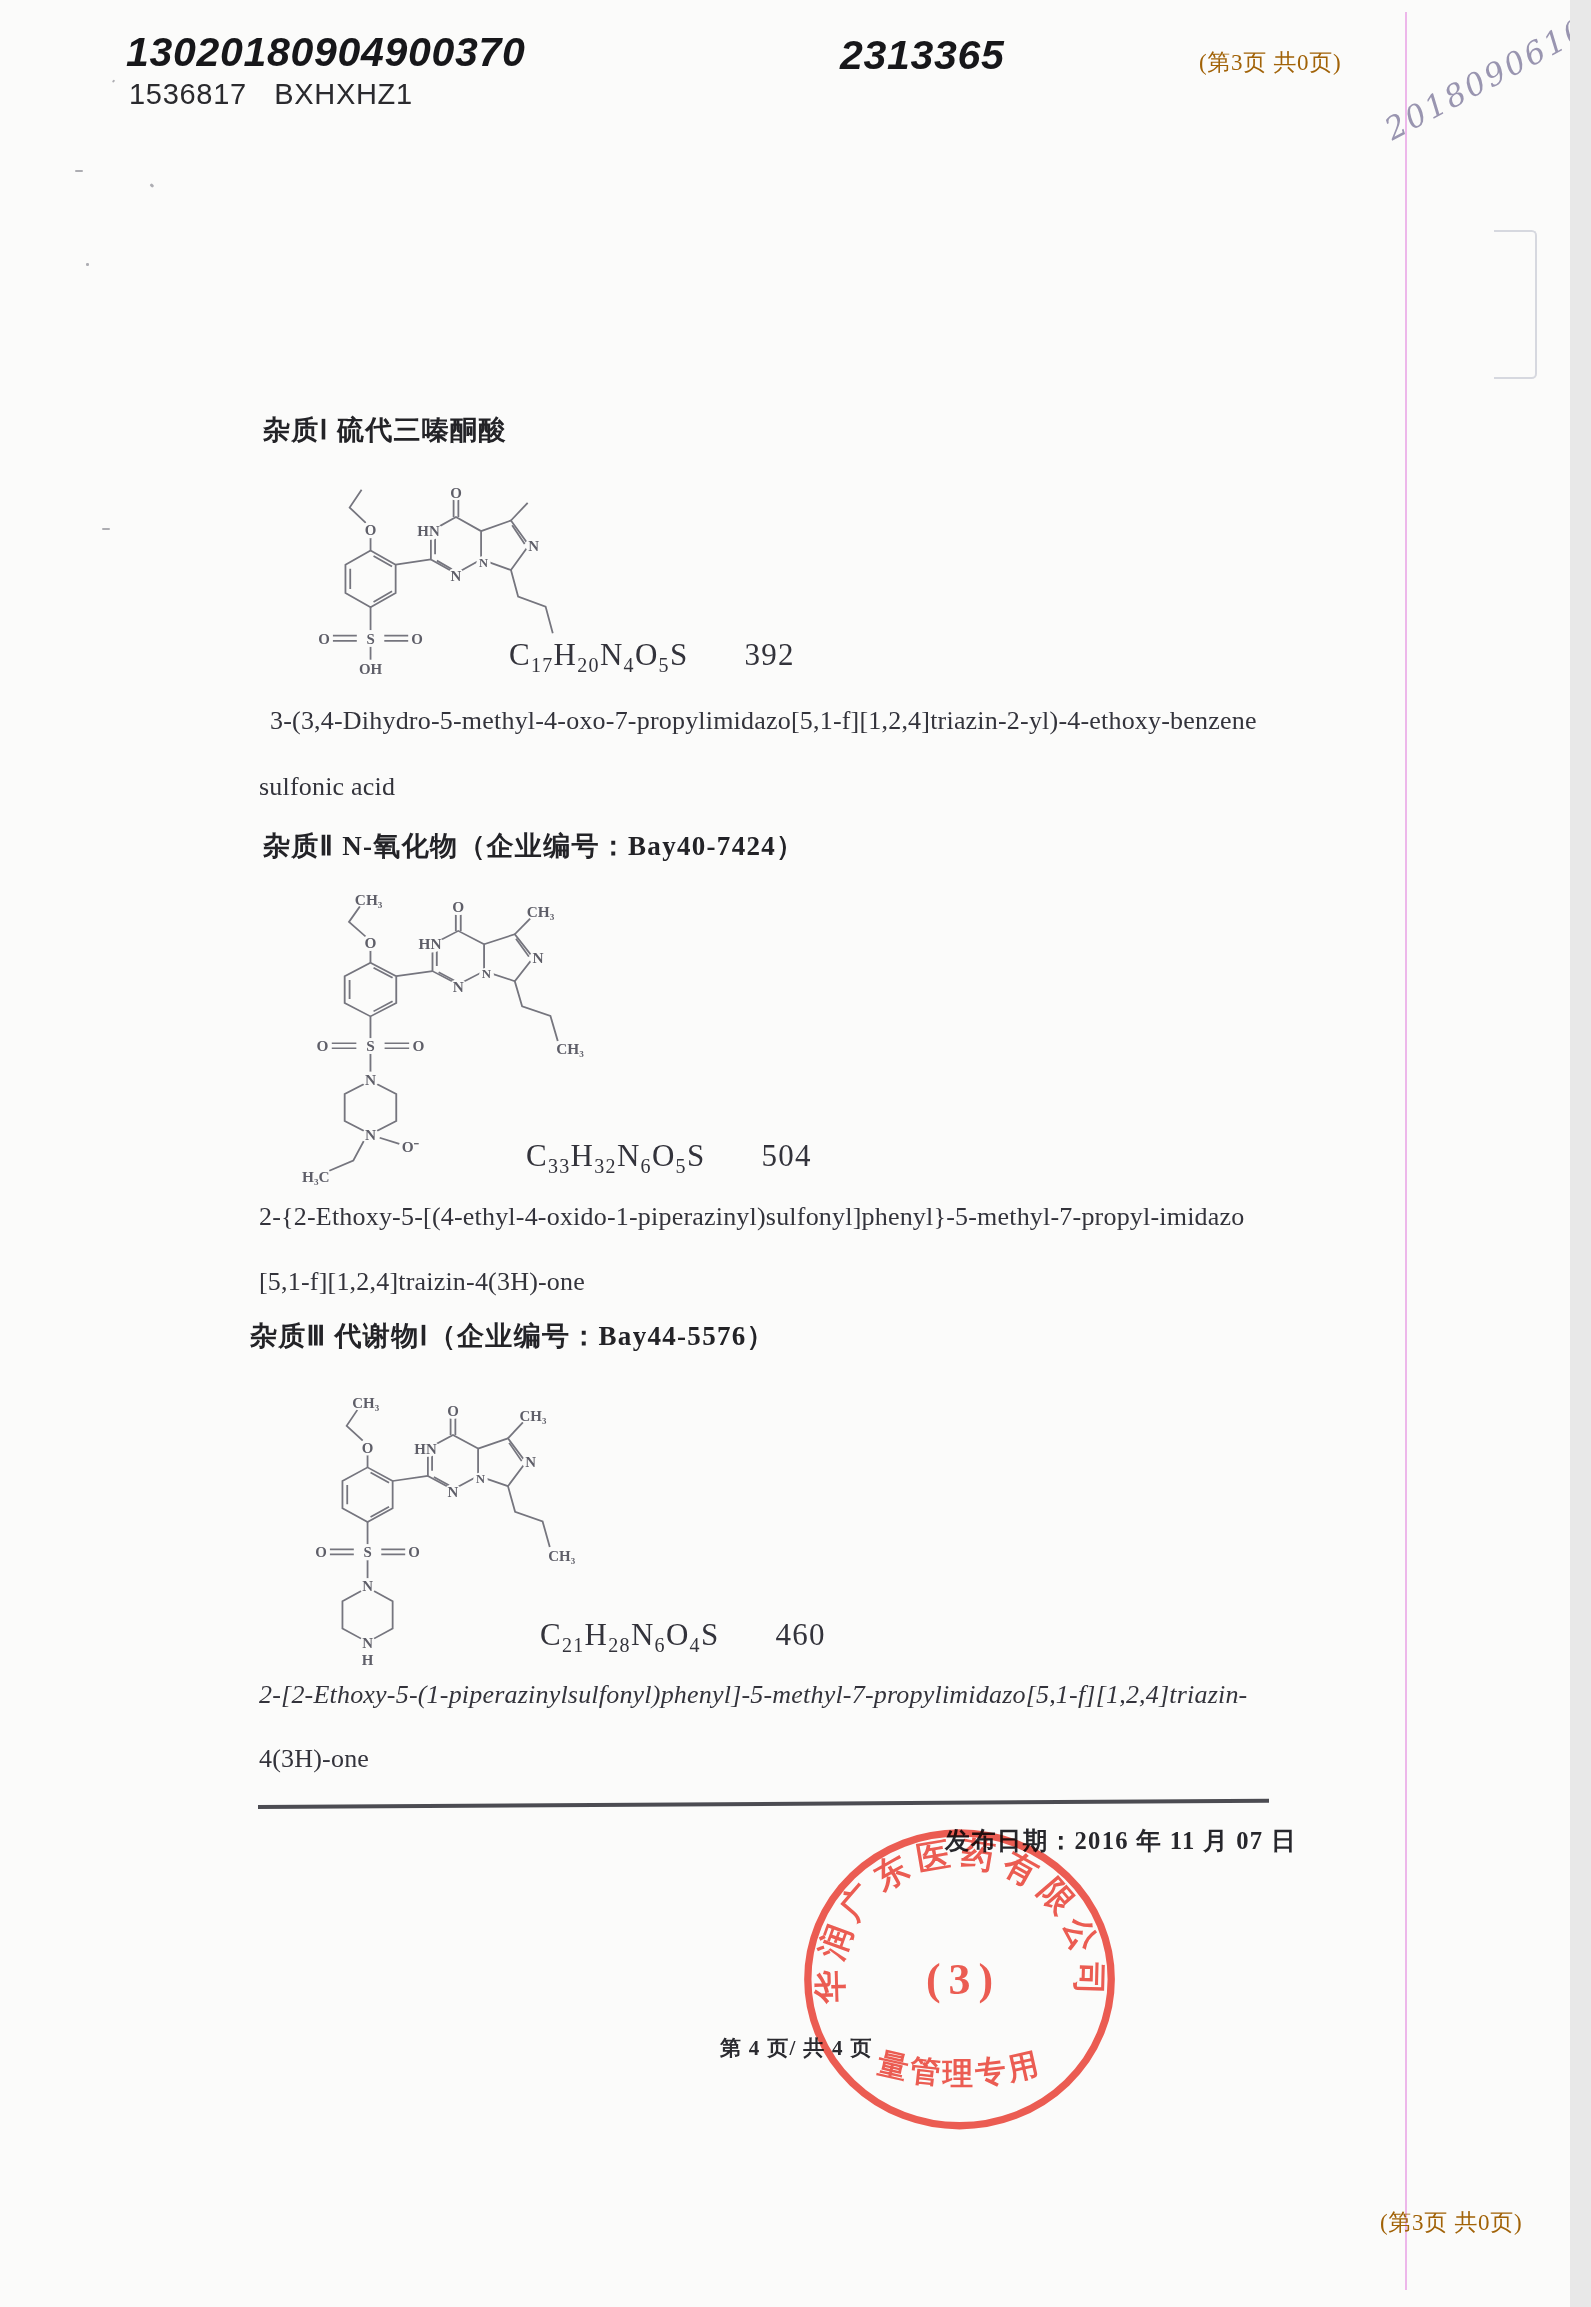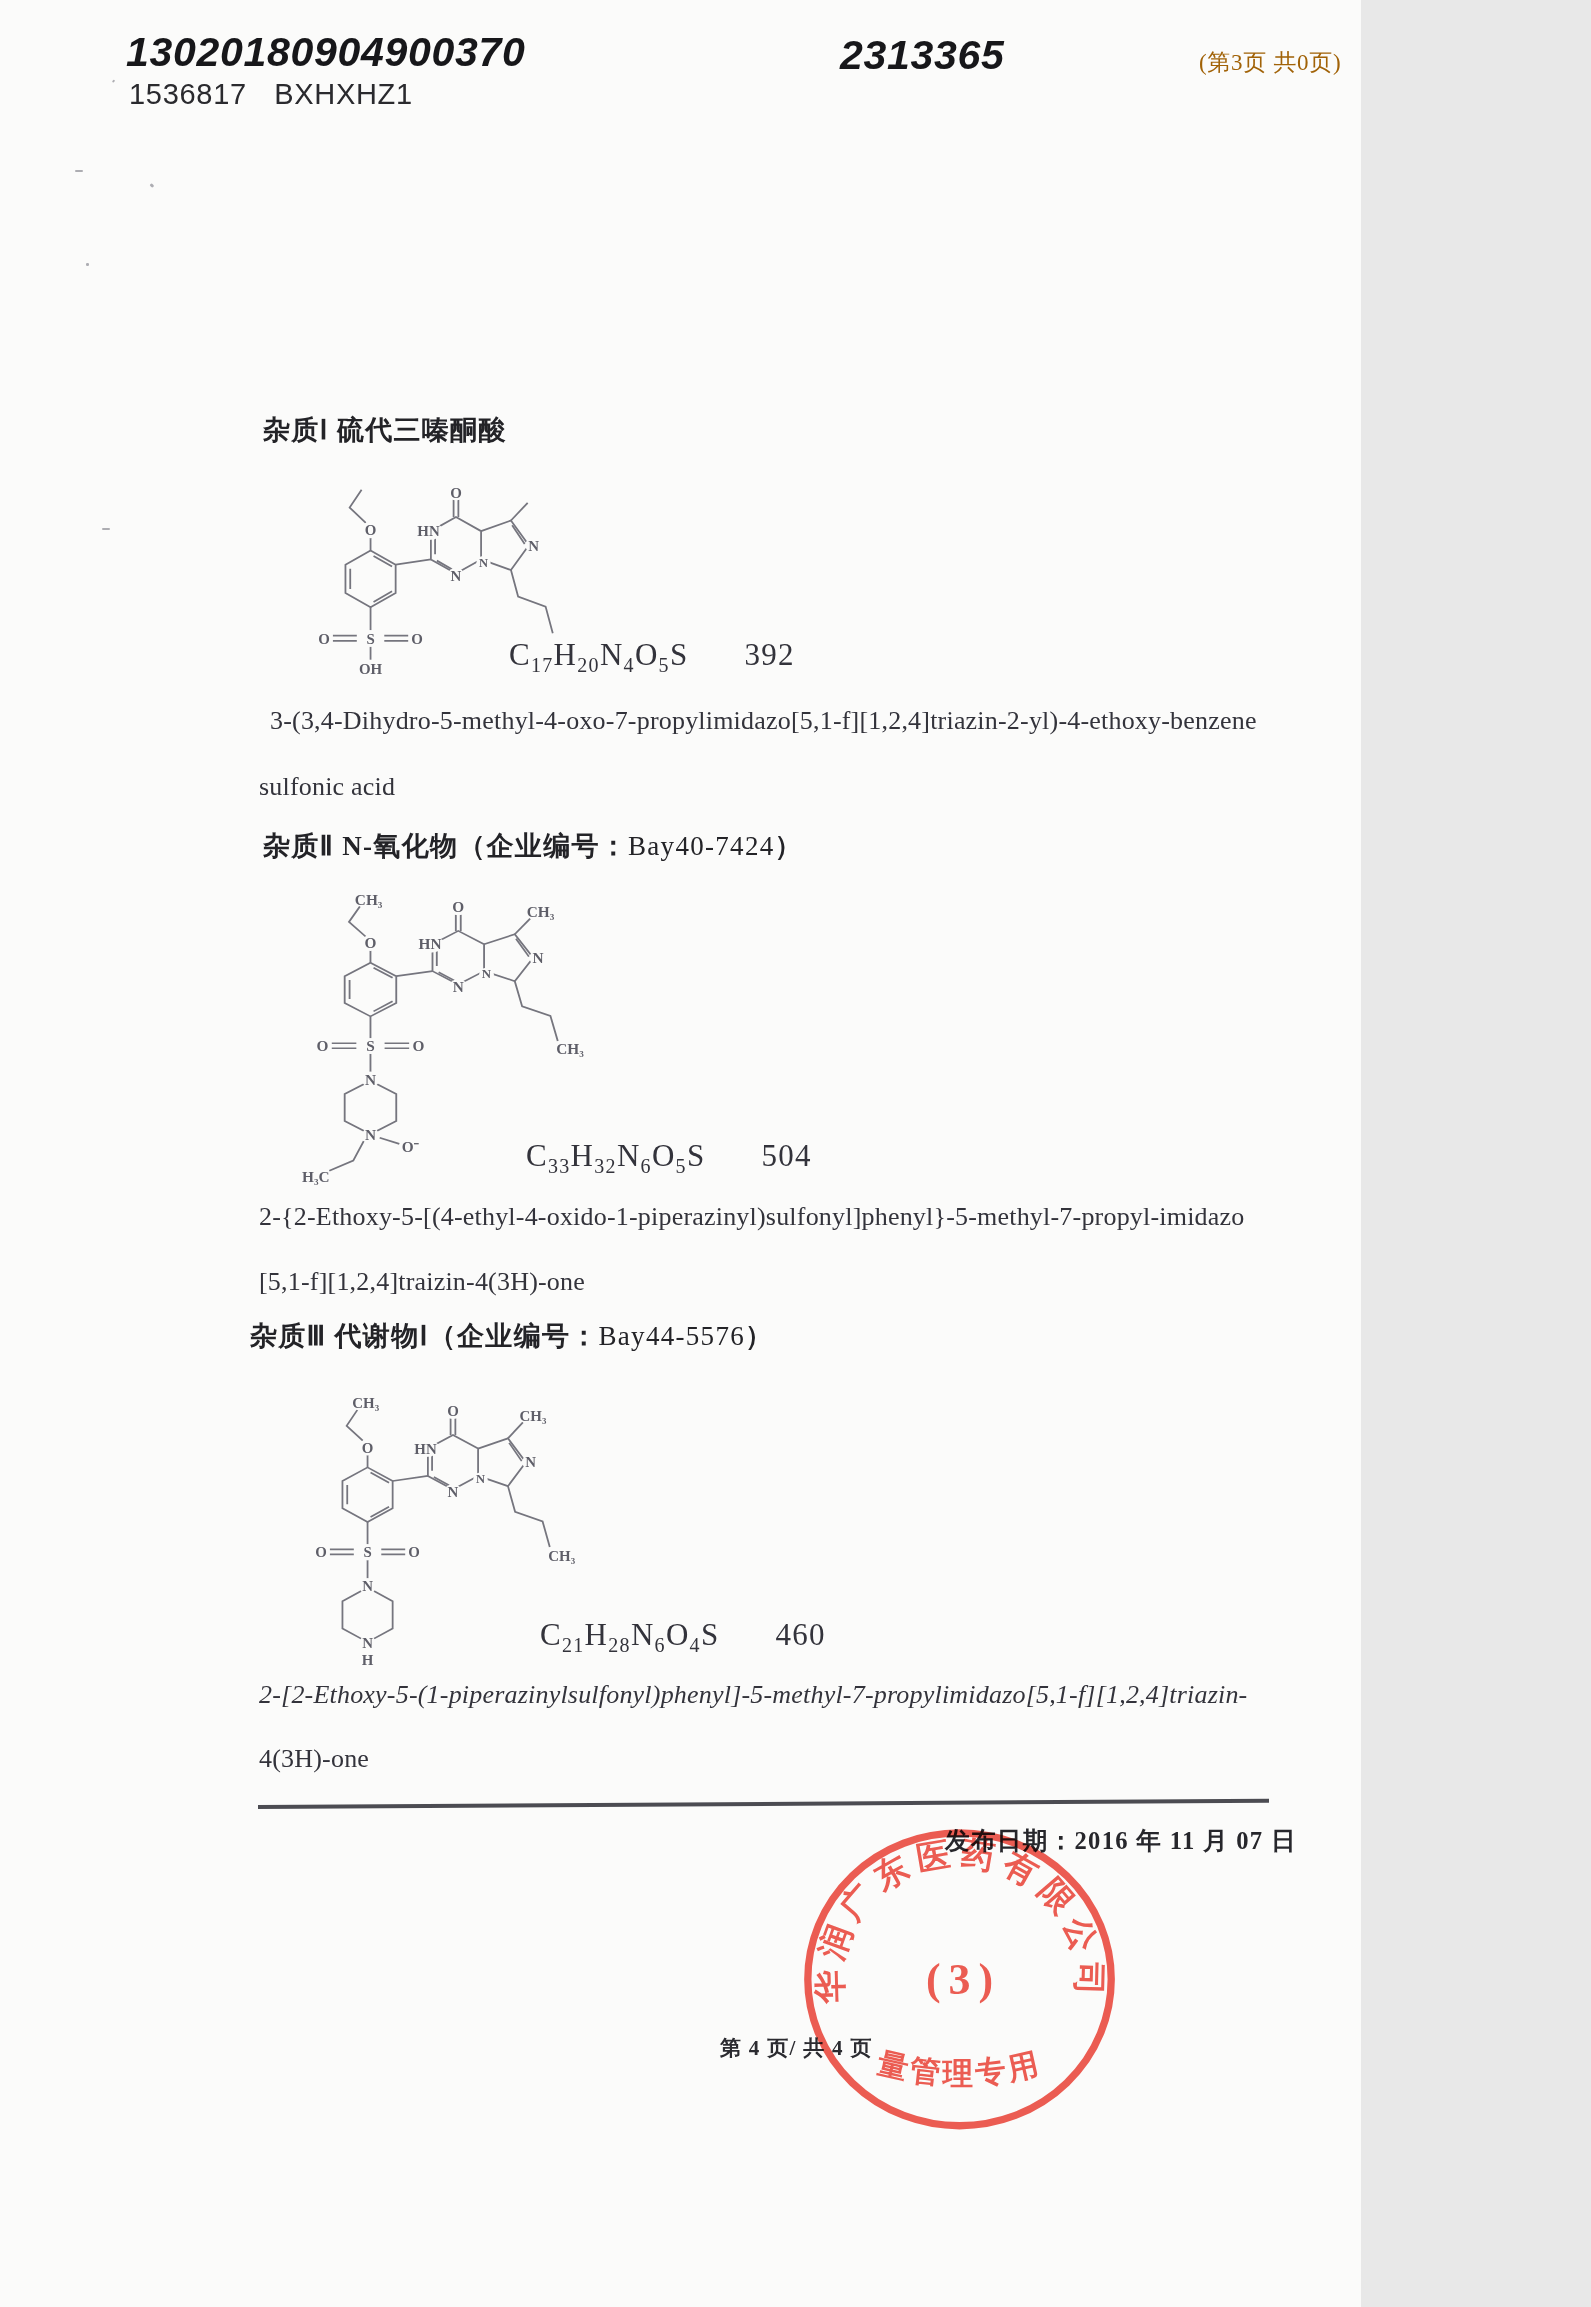--- a/index.html
+++ b/index.html
@@ -1,32 +1,32 @@
 <!DOCTYPE html>
 <html style="font-size:10.6px"><head>
 <meta charset="utf-8">
 <style>
   html,body{margin:0;padding:0;background:#e8e8e8;}
-  .page{position:relative;width:1361px;height:2307px;background:#fbfbfa;overflow:hidden;
+  .page{position:relative;width:1570px;height:2307px;background:#fbfbfa;overflow:hidden;
         font-family:"Liberation Serif",serif;color:#2e2e33;}
   .abs{position:absolute;}
   
   .big-num{font-family:"Liberation Sans",sans-serif;font-weight:bold;font-style:italic;
            font-size:41px;color:#17171a;letter-spacing:0.7px;}
   .sub-num{font-family:"Liberation Sans",sans-serif;font-size:29px;color:#2a2a2e;letter-spacing:0.7px;}
   .page-note{font-size:23px;color:#a16207;letter-spacing:0.7px;margin-left:48px;}
   .handwriting{font-family:"DejaVu Serif",serif;font-style:italic;font-size:31px;
                color:#8f8aa8;letter-spacing:2.7px;transform:rotate(-28deg);transform-origin:left center;opacity:.9;}
   
   .cjk-heading{font-size:27px;color:#232327;letter-spacing:1.3px;font-weight:600;}
   .chem-name{font-size:26px;color:#33333b;letter-spacing:0.2px;white-space:nowrap;}
   .formula{font-size:31px;color:#33333b;letter-spacing:1.3px;}
   .formula sub{font-size:20px;}
   .formula .mass{margin-left:47px;}
-  .heading-code{font-weight:normal;}
+  .heading-code{font-weight:bold;}
   
   .sk{stroke:#585863;stroke-width:3;fill:none;opacity:.82;}
   .atom-bg{fill:#fbfbfa;stroke:none;}
   .atom-t{font:600 25px "Liberation Serif",serif;fill:#4e4e59;text-anchor:middle;opacity:.9;}
   .atom-s{font:600 21px "Liberation Serif",serif;fill:#4e4e59;text-anchor:middle;opacity:.9;}
   
   .divider{background:#38383f;height:4px;transform:rotate(-.35deg);transform-origin:left center;opacity:.9;}
   .date-line{font-size:24.6px;color:#26262b;letter-spacing:1.3px;font-weight:600;}
   .footer-page{font-size:21px;color:#2b2b30;letter-spacing:1.3px;font-weight:600;}
   

